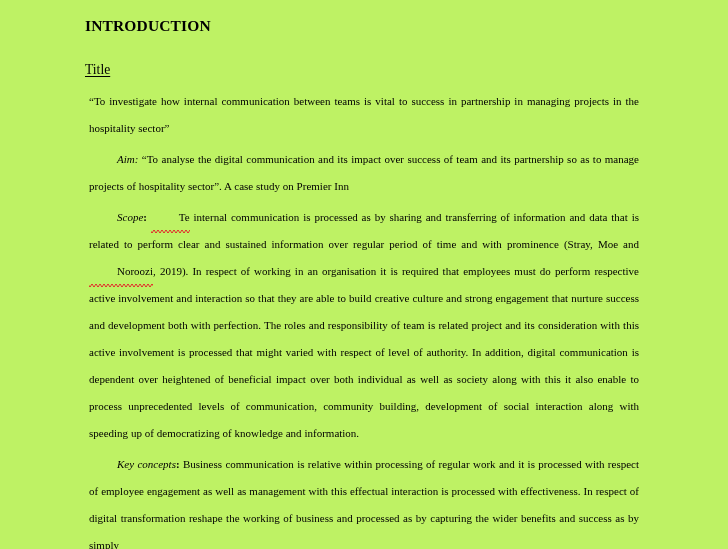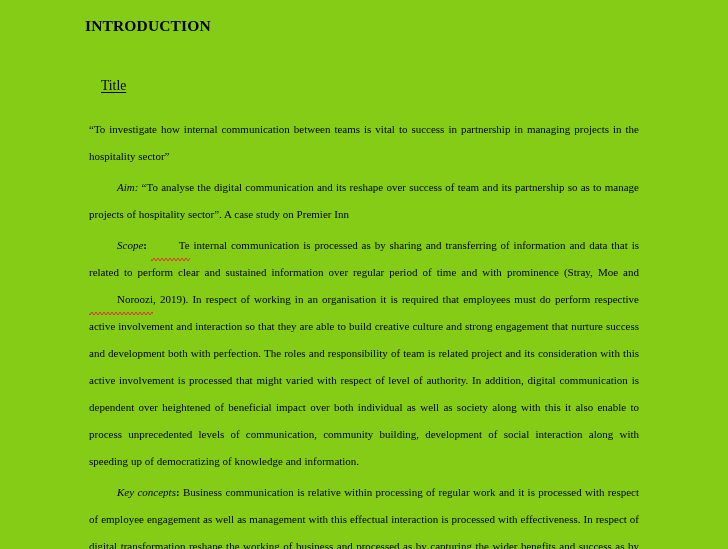--- a/index.html
+++ b/index.html
@@ -14,21 +14,21 @@
     overflow: hidden;
     font-family: "Liberation Serif", "DejaVu Serif", serif;
     color: #000000;
     -webkit-font-smoothing: antialiased;
   }
 
   .page {
     position: relative;
     width: 728px;
     height: 549px;
-    background: #84cc16;
+    background: #bef264;
     overflow: hidden;
   }
 
   .content {
     position: absolute;
     left: 85px;
     top: 0;
     width: 558px;
   }
 
@@ -40,21 +40,21 @@
     padding-top: 13px;
     line-height: 25px;
     text-align: left;
   }
 
   .subhead {
     font-size: 13.6px;
     font-weight: normal;
     text-decoration: underline;
     text-underline-offset: 2px;
-    margin: 16px;
+    margin: 0;
     padding-top: 19px;
     line-height: 25px;
     text-align: left;
   }
 
   p.body {
     font-size: 11px;
     line-height: 27px;
     margin: 4px;
     text-align: justify;
@@ -109,21 +109,21 @@
 <div class="page">
   <div class="content">
 
     <h1 class="heading">INTRODUCTION</h1>
 
     <div class="subhead">Title</div>
 
     <p class="body first-after-subhead">“To investigate how internal communication between teams is vital to success in partnership in managing projects in the hospitality sector”</p>
 
     <p class="body indent">
-      <span class="label">Aim:</span><span> “To analyse the digital communication and its reshape over success of team and its partnership so as to manage projects of hospitality sector”. A case study on Premier Inn</span>
+      <span class="label">Aim:</span><span> “To analyse the digital communication and its impact over success of team and its partnership so as to manage projects of hospitality sector”. A case study on Premier Inn</span>
     </p>
 
     <p class="body indent">
       <span class="label">Scope</span><span class="label-plain">:</span><span> </span><span class="misspell">Te</span><span> internal communication is processed as by sharing and transferring of information and data that is related to perform clear and sustained information over regular period of time and with prominence (Stray, Moe and </span><span class="misspell">Noroozi</span><span>, 2019). In respect of working in an organisation it is required that employees must do perform respective active involvement and interaction so that they are able to build creative culture and strong engagement that nurture success and development both with perfection. The roles and responsibility of team is related project and its consideration with this active involvement is processed that might varied with respect of level of authority. In addition, digital communication is dependent over heightened of beneficial impact over both individual as well as society along with this it also enable to process unprecedented levels of communication, community building, development of social interaction along with speeding up of democratizing of knowledge and information.</span>
     </p>
 
     <p class="body indent">
       <span class="label">Key concepts</span><span class="label-plain">:</span><span> Business communication is relative within processing of regular work and it is processed with respect of employee engagement as well as management with this effectual interaction is processed with effectiveness. In respect of digital transformation reshape the working of business and processed as by capturing the wider benefits and success as by simply</span>
     </p>
 

